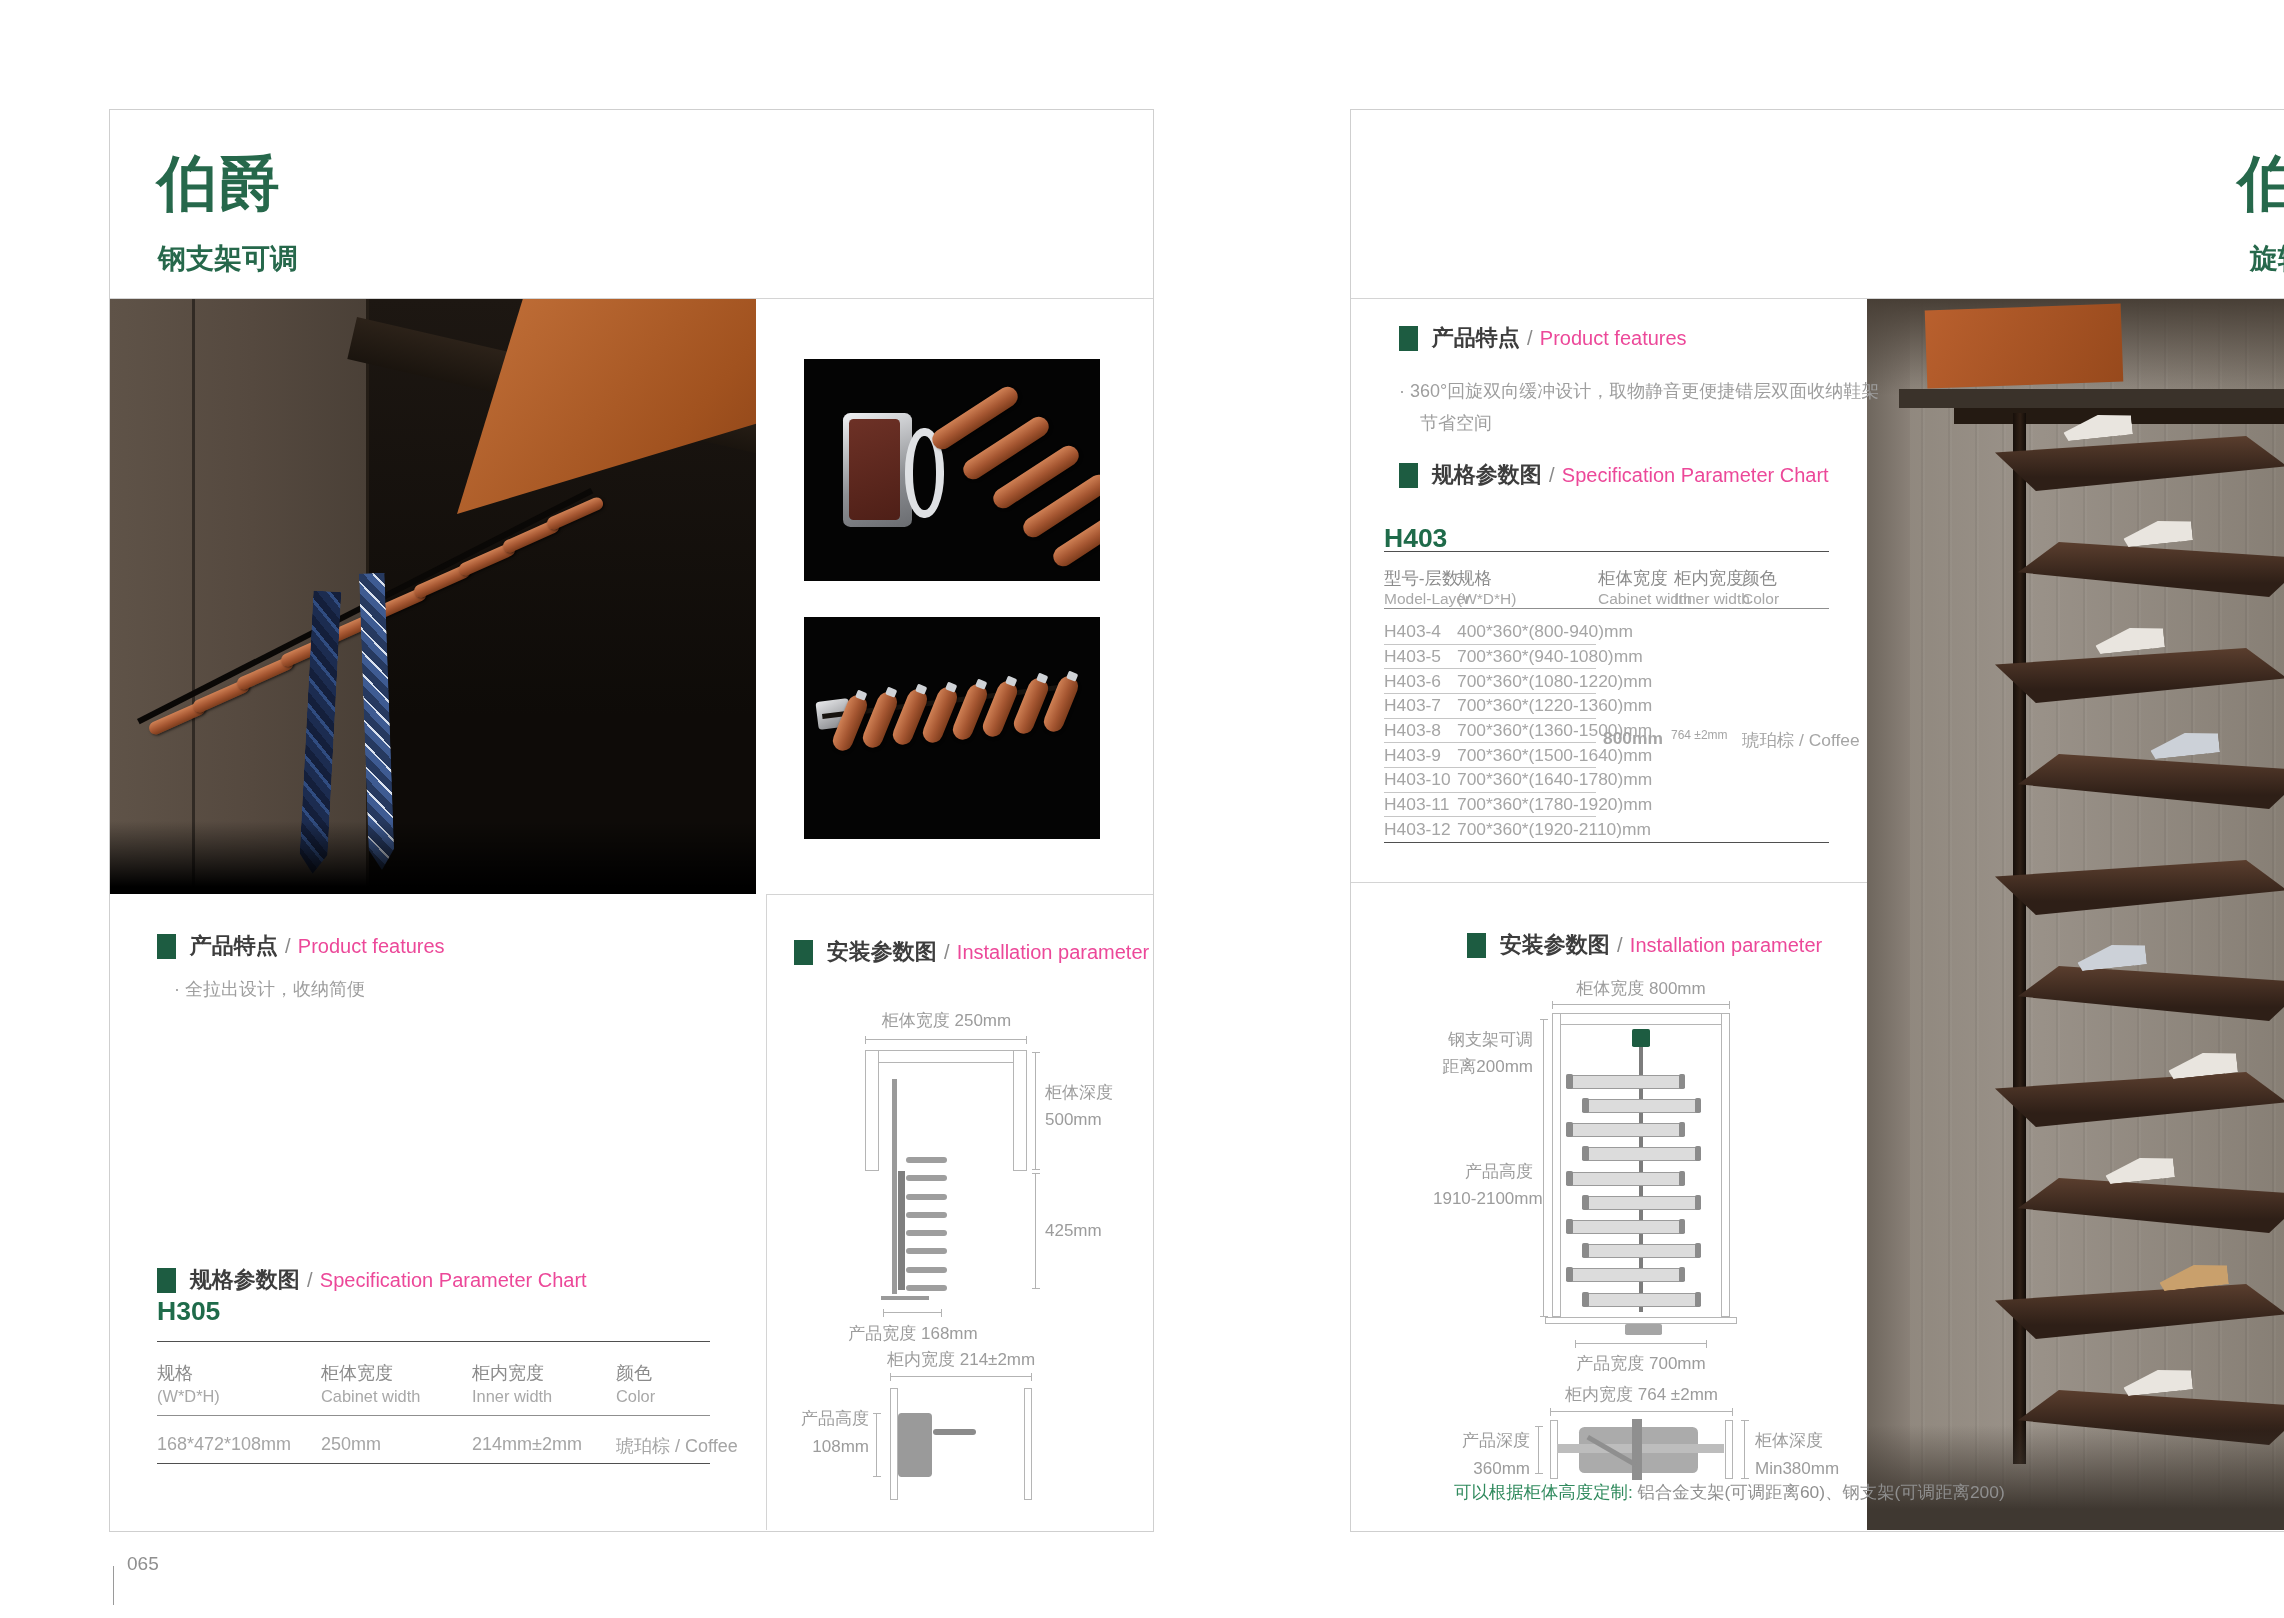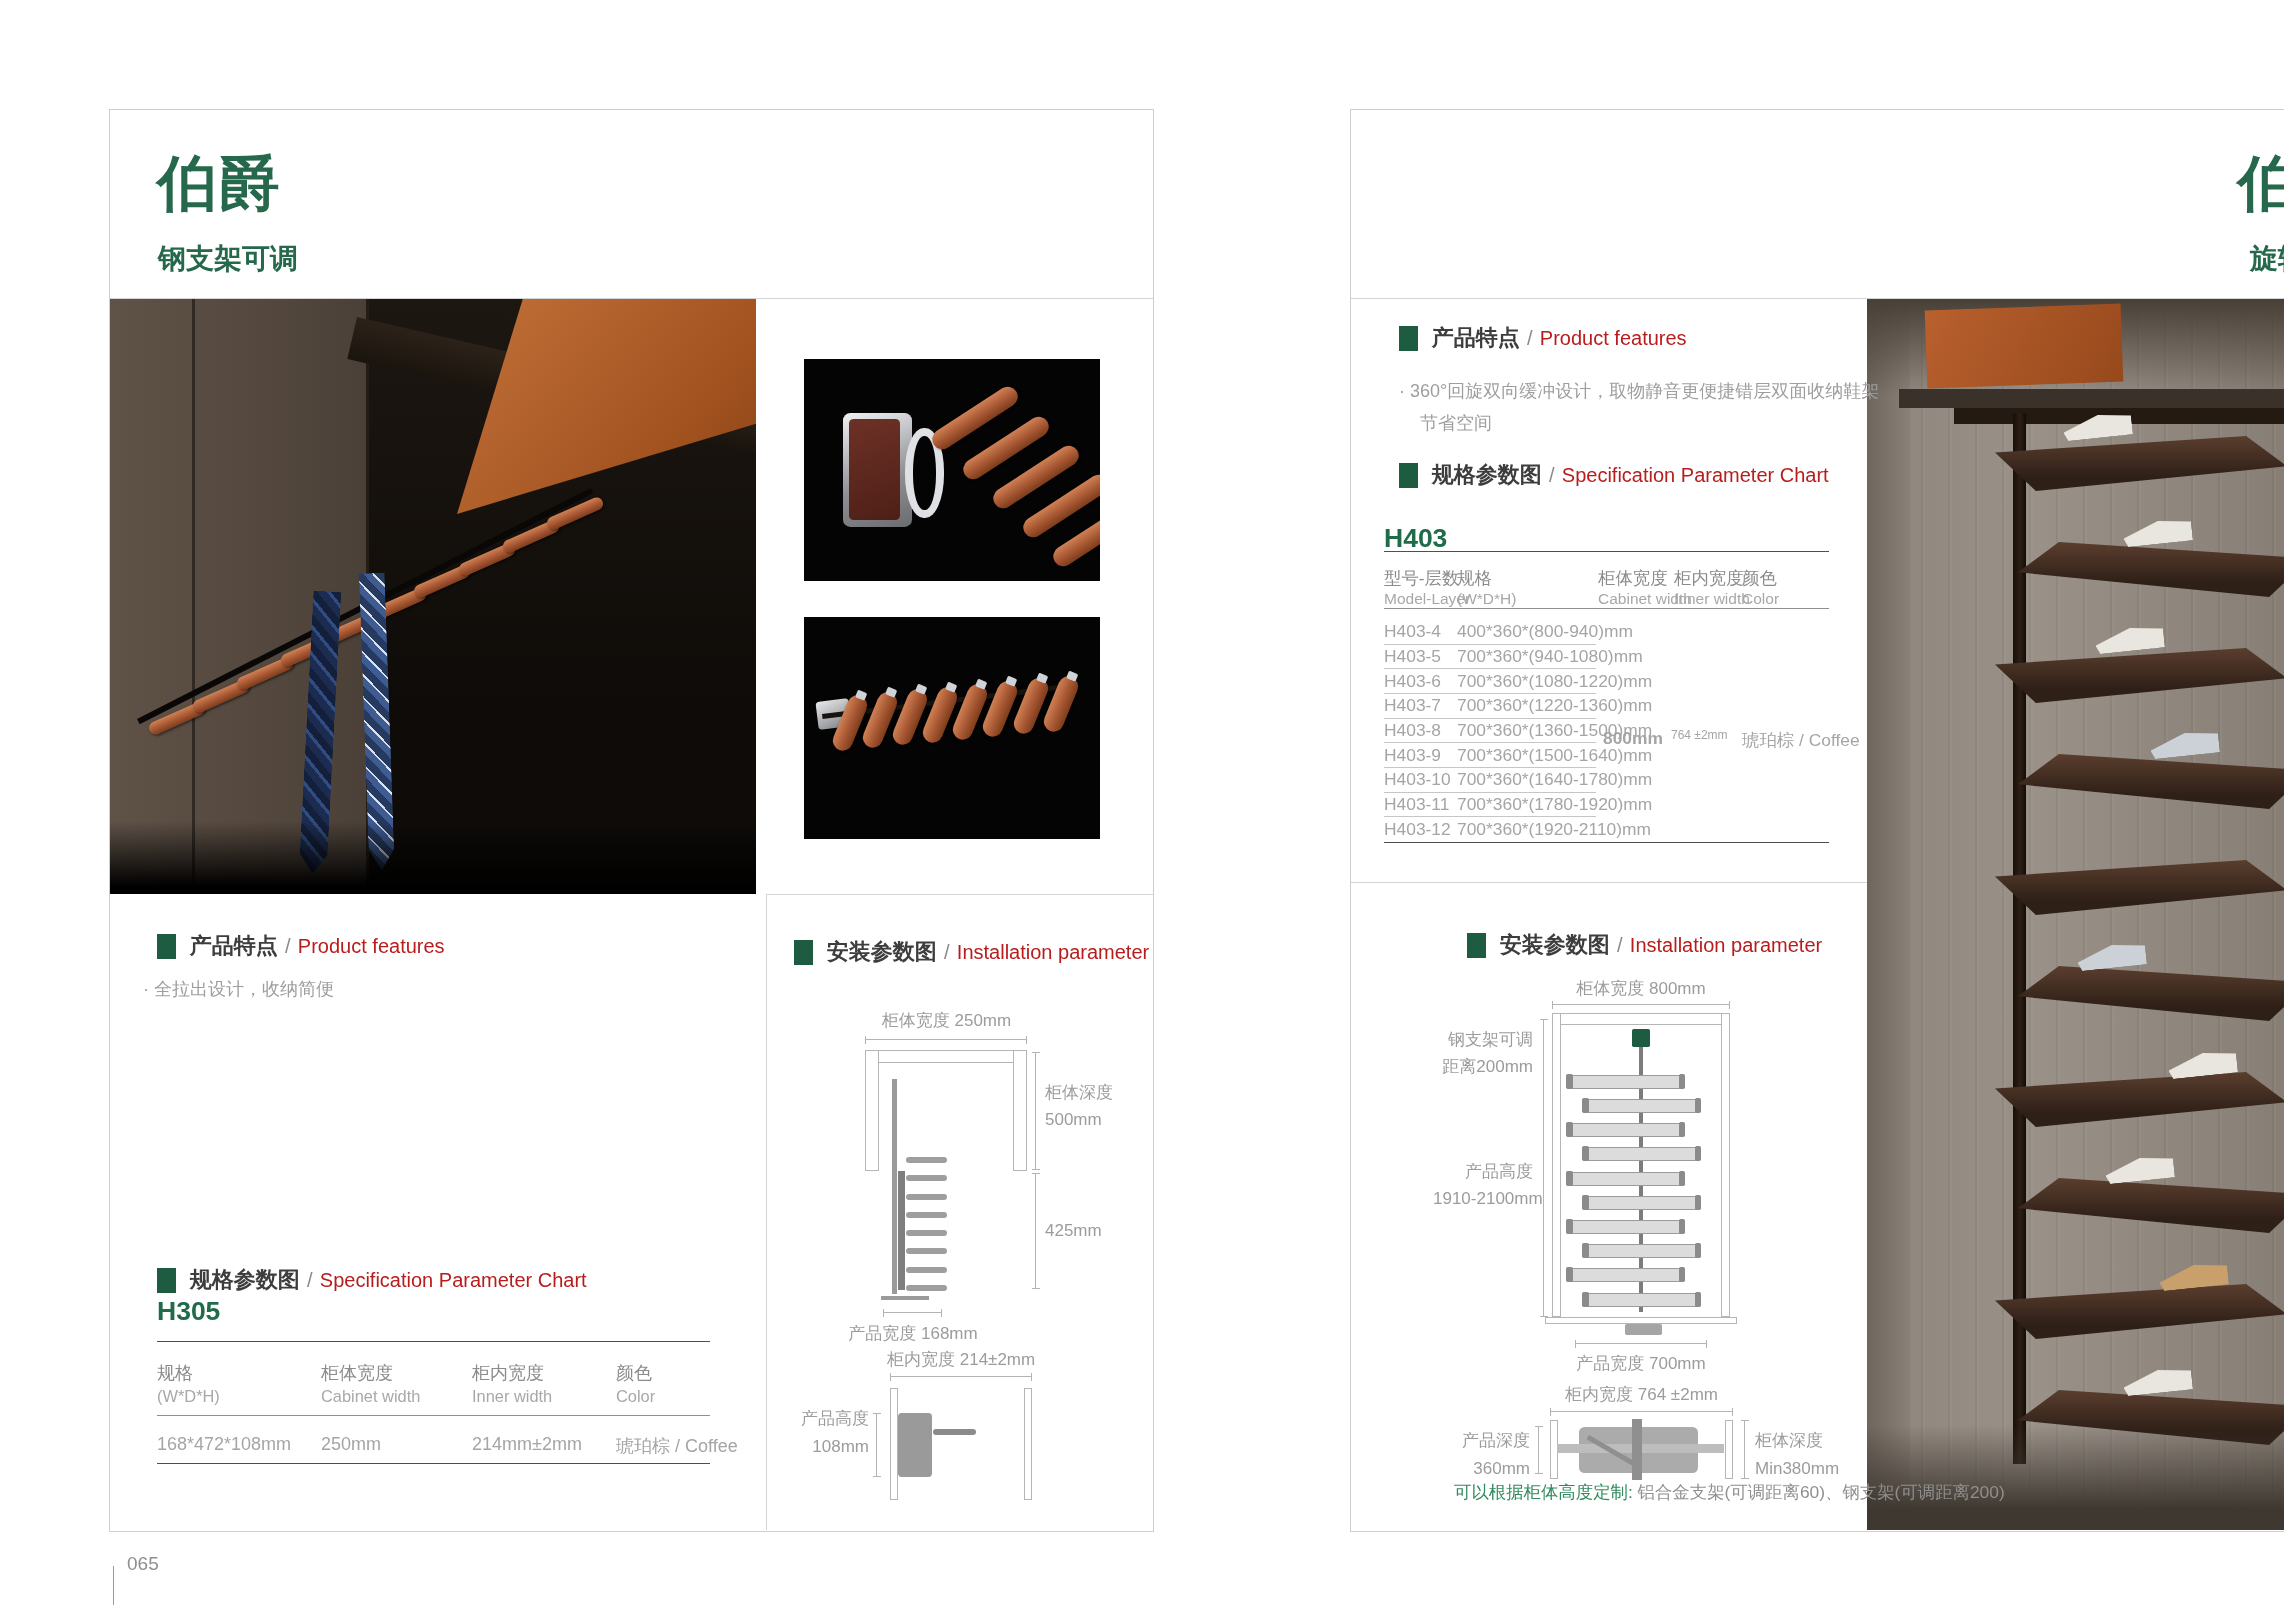--- a/index.html
+++ b/index.html
@@ -12,21 +12,21 @@
   .abs{position:absolute;}
   .t1{position:absolute;font-size:60px;font-weight:600;color:#26684b;letter-spacing:2.7px;white-space:nowrap;}
   .t2{position:absolute;font-size:28px;font-weight:600;color:#26684b;white-space:nowrap;}
   .t3{position:absolute;font-size:20.6px;color:#9b9b9b;white-space:nowrap;}
   .hrule{position:absolute;left:0;width:100%;height:0.9px;background:#d4d4d4;}
   .vdivider{position:absolute;width:0.9px;background:#d4d4d4;}
   .sec-heading{position:absolute;white-space:nowrap;line-height:27px;}
   .sq{display:inline-block;width:19px;height:25px;background:#1d5c41;vertical-align:-5.5px;margin-right:13.7px;}
   .h-zh{font-size:22px;font-weight:700;color:#3d3d3d;}
   .h-sep{font-size:20px;color:#8a8a8a;margin:0 7.3px;}
-  .h-en{font-size:20px;color:#b91c1c;margin-top:35px;}
+  .h-en{font-size:20px;color:#ec4899;margin-top:35px;}
   .body-text{position:absolute;font-size:18px;color:#9e9e9e;white-space:nowrap;}
   .model{position:absolute;font-size:26.5px;color:#1f6b4a;font-weight:600;}
   .trule{position:absolute;height:1.4px;background:#4f4f4f;}
   .trule.mid{height:0.9px;background:#8f8f8f;}
   .th-zh{position:absolute;font-size:18px;color:#8b8b8b;white-space:nowrap;}
   .th-en{position:absolute;font-size:16.4px;color:#a8a8a8;white-space:nowrap;}
   .td{position:absolute;font-size:18px;color:#a5a5a5;white-space:nowrap;}
   .h403-row{position:absolute;left:33px;width:445px;height:25px;line-height:25px;}
   .h403-row .c{position:absolute;font-size:17.4px;color:#a5a5a5;white-space:nowrap;}
   .h403-rowline{position:absolute;left:33px;width:212px;height:0.5px;background:#c6c6c6;}
@@ -137,21 +137,21 @@
         </div>
       </div>
   </div>
 
   <div class="vdivider" style="left:656px;top:784px;height:636px;"></div>
   <div class="hrule" style="left:656px;top:784px;width:387px;"></div>
 
   <div class="sec-heading" style="left:47px;top:822px;">
     <span class="sq"></span><span class="h-zh">产品特点</span><span class="h-sep">/</span><span class="h-en">Product features</span>
   </div>
-  <div class="body-text" style="left:33px;top:867px;">· 全拉出设计，收纳简便</div>
+  <div class="body-text" style="left:64px;top:867px;">· 全拉出设计，收纳简便</div>
 
   <div class="sec-heading" style="left:47px;top:1156px;">
     <span class="sq"></span><span class="h-zh">规格参数图</span><span class="h-sep">/</span><span class="h-en">Specification Parameter Chart</span>
   </div>
   <div class="model" style="left:47px;top:1186px;">H305</div>
   <div class="trule" style="left:47px;top:1231px;width:553px;"></div>
   <div class="th-zh" style="left:47px;top:1251px;">规格</div>
   <div class="th-en" style="left:47px;top:1277px;">(W*D*H)</div>
   <div class="th-zh" style="left:211px;top:1251px;">柜体宽度</div>
   <div class="th-en" style="left:211px;top:1277px;">Cabinet width</div>

